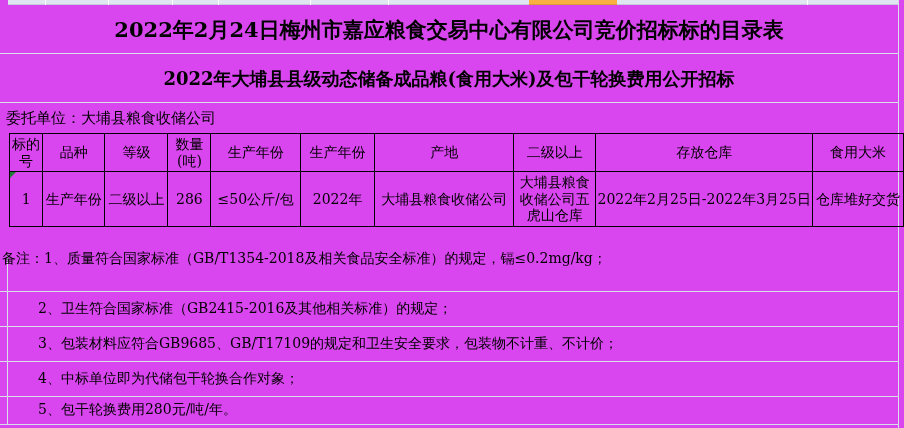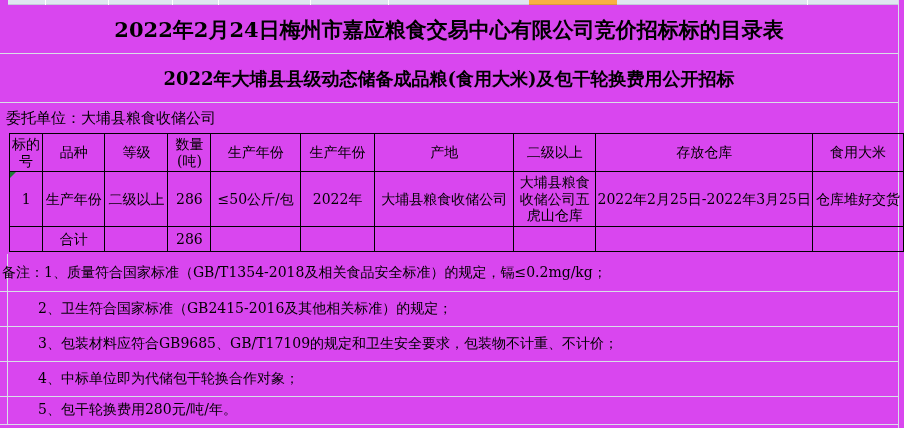--- a/index.html
+++ b/index.html
@@ -27,21 +27,21 @@
   tr.data td{height:54px;}
   tr.total td{height:24px;}
   td.nowrap{white-space:nowrap;}
   td.warehouse{text-align:left;line-height:1.15;}
   td.dates{white-space:nowrap;font-size:13.5px;}
   td.first-cell{position:relative;}
   .err-triangle{position:absolute;top:0;left:0;width:0;height:0;border-top:6px solid #1e7b34;border-right:6px solid transparent;}
 
   
   .note{position:absolute;left:0;width:898px;display:flex;align-items:center;font-size:14px;white-space:nowrap;}
-  .n1{top:254px;height:37px;padding-left:2px;}
+  .n1{top:240px;height:37px;padding-left:2px;}
   .n2{top:291px;height:35px;padding-left:38px;}
   .n3{top:326px;height:35px;padding-left:38px;}
   .n4{top:361px;height:35px;padding-left:38px;}
   .n5{top:396px;height:28px;padding-left:38px;}
 </style>
 </head>
 <body>
 
 <div class="screen">
 
@@ -103,32 +103,20 @@
       <td class="nowrap">生产年份</td>
       <td class="nowrap">二级以上</td>
       <td>286</td>
       <td class="nowrap">≤50公斤/包</td>
       <td class="nowrap">2022年</td>
       <td class="nowrap">大埔县粮食收储公司</td>
       <td class="warehouse">大埔县粮食收储公司五虎山仓库</td>
       <td class="dates">2022年2月25日-2022年3月25日</td>
       <td class="nowrap">仓库堆好交货</td>
     </tr>
-    <tr class="total">
-      <td></td>
-      <td>合计</td>
-      <td></td>
-      <td>286</td>
-      <td></td>
-      <td></td>
-      <td></td>
-      <td></td>
-      <td></td>
-      <td></td>
-    </tr>
   </tbody>
     </table>
 
   <div class="note n1">备注：1、质量符合国家标准（GB/T1354-2018及相关食品安全标准）的规定，镉≤0.2mg/kg；</div>
   <div class="note n2">2、卫生符合国家标准（GB2415-2016及其他相关标准）的规定；</div>
   <div class="note n3">3、包装材料应符合GB9685、GB/T17109的规定和卫生安全要求，包装物不计重、不计价；</div>
   <div class="note n4">4、中标单位即为代储包干轮换合作对象；</div>
   <div class="note n5">5、包干轮换费用280元/吨/年。</div>
 
 </div>

